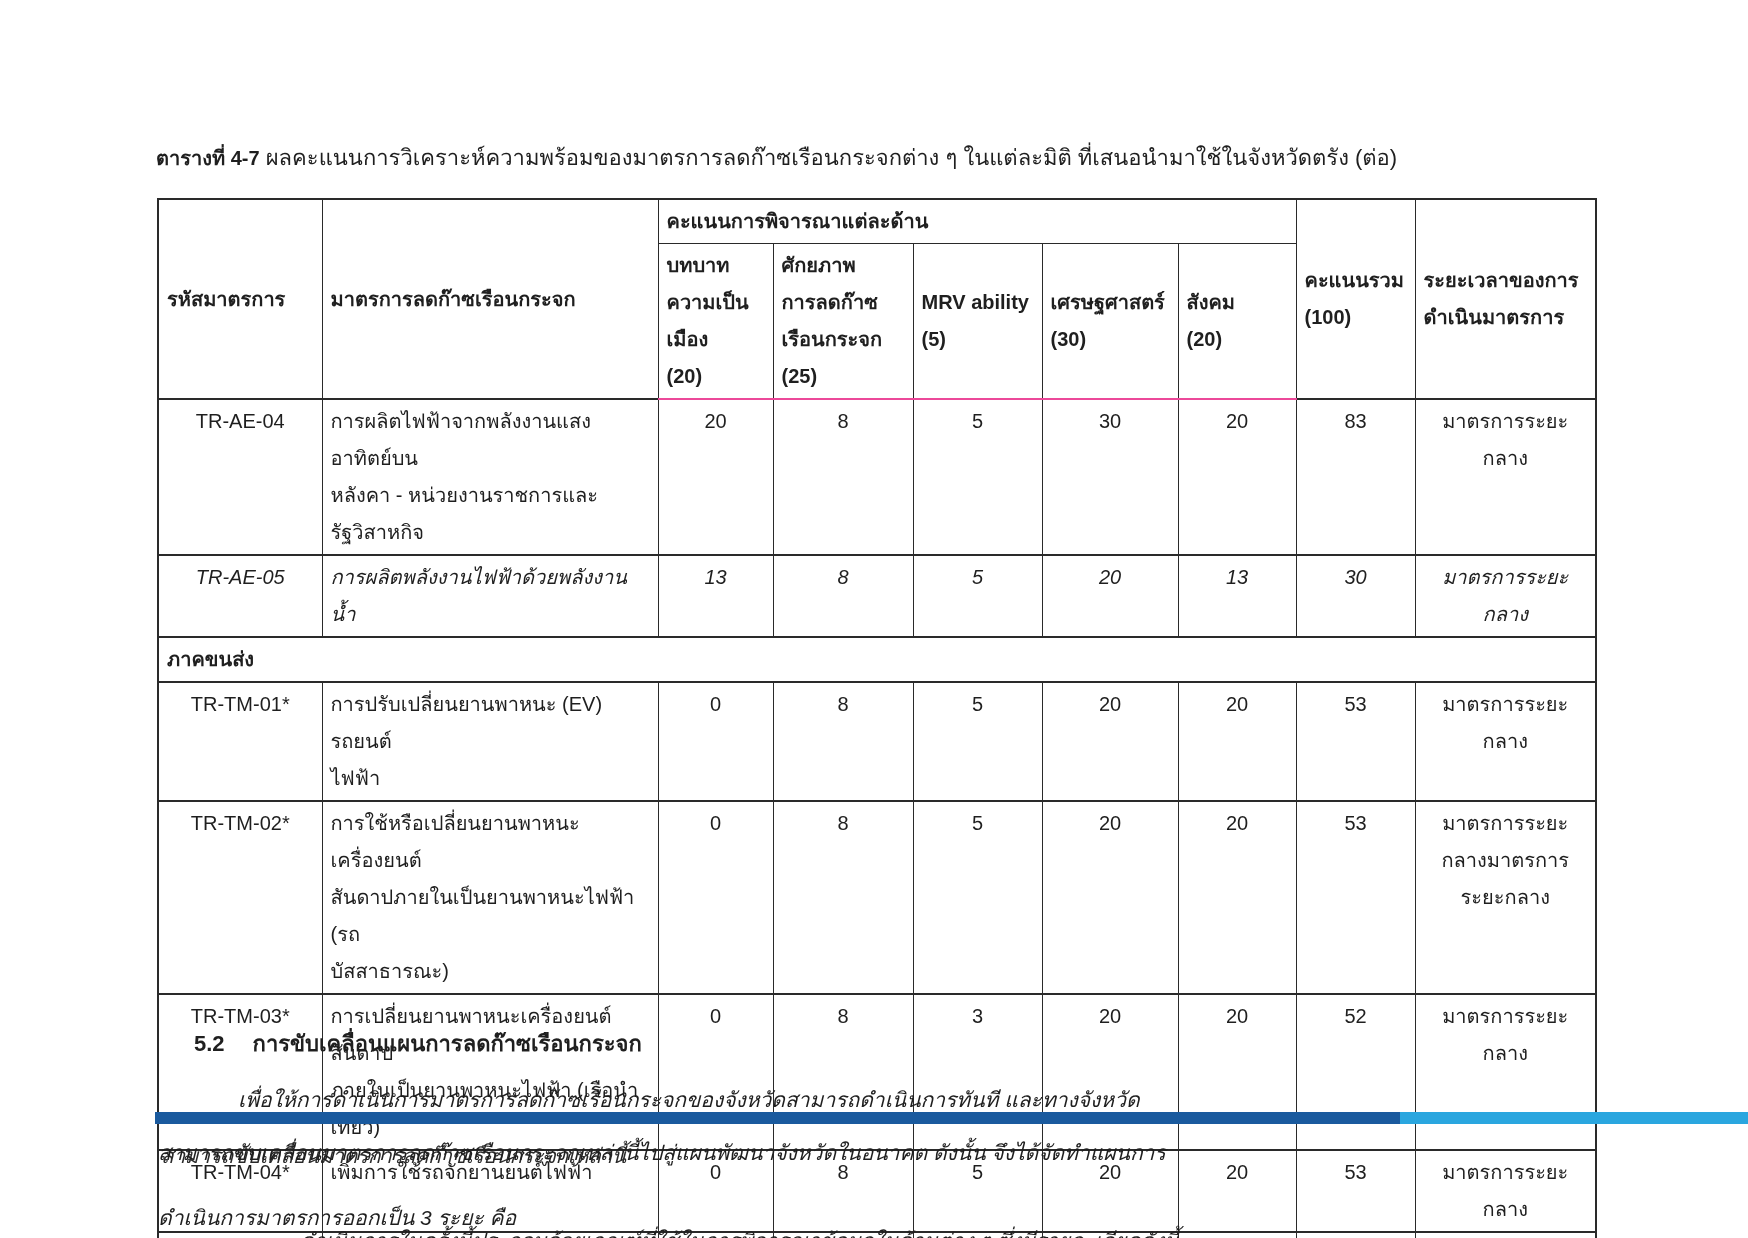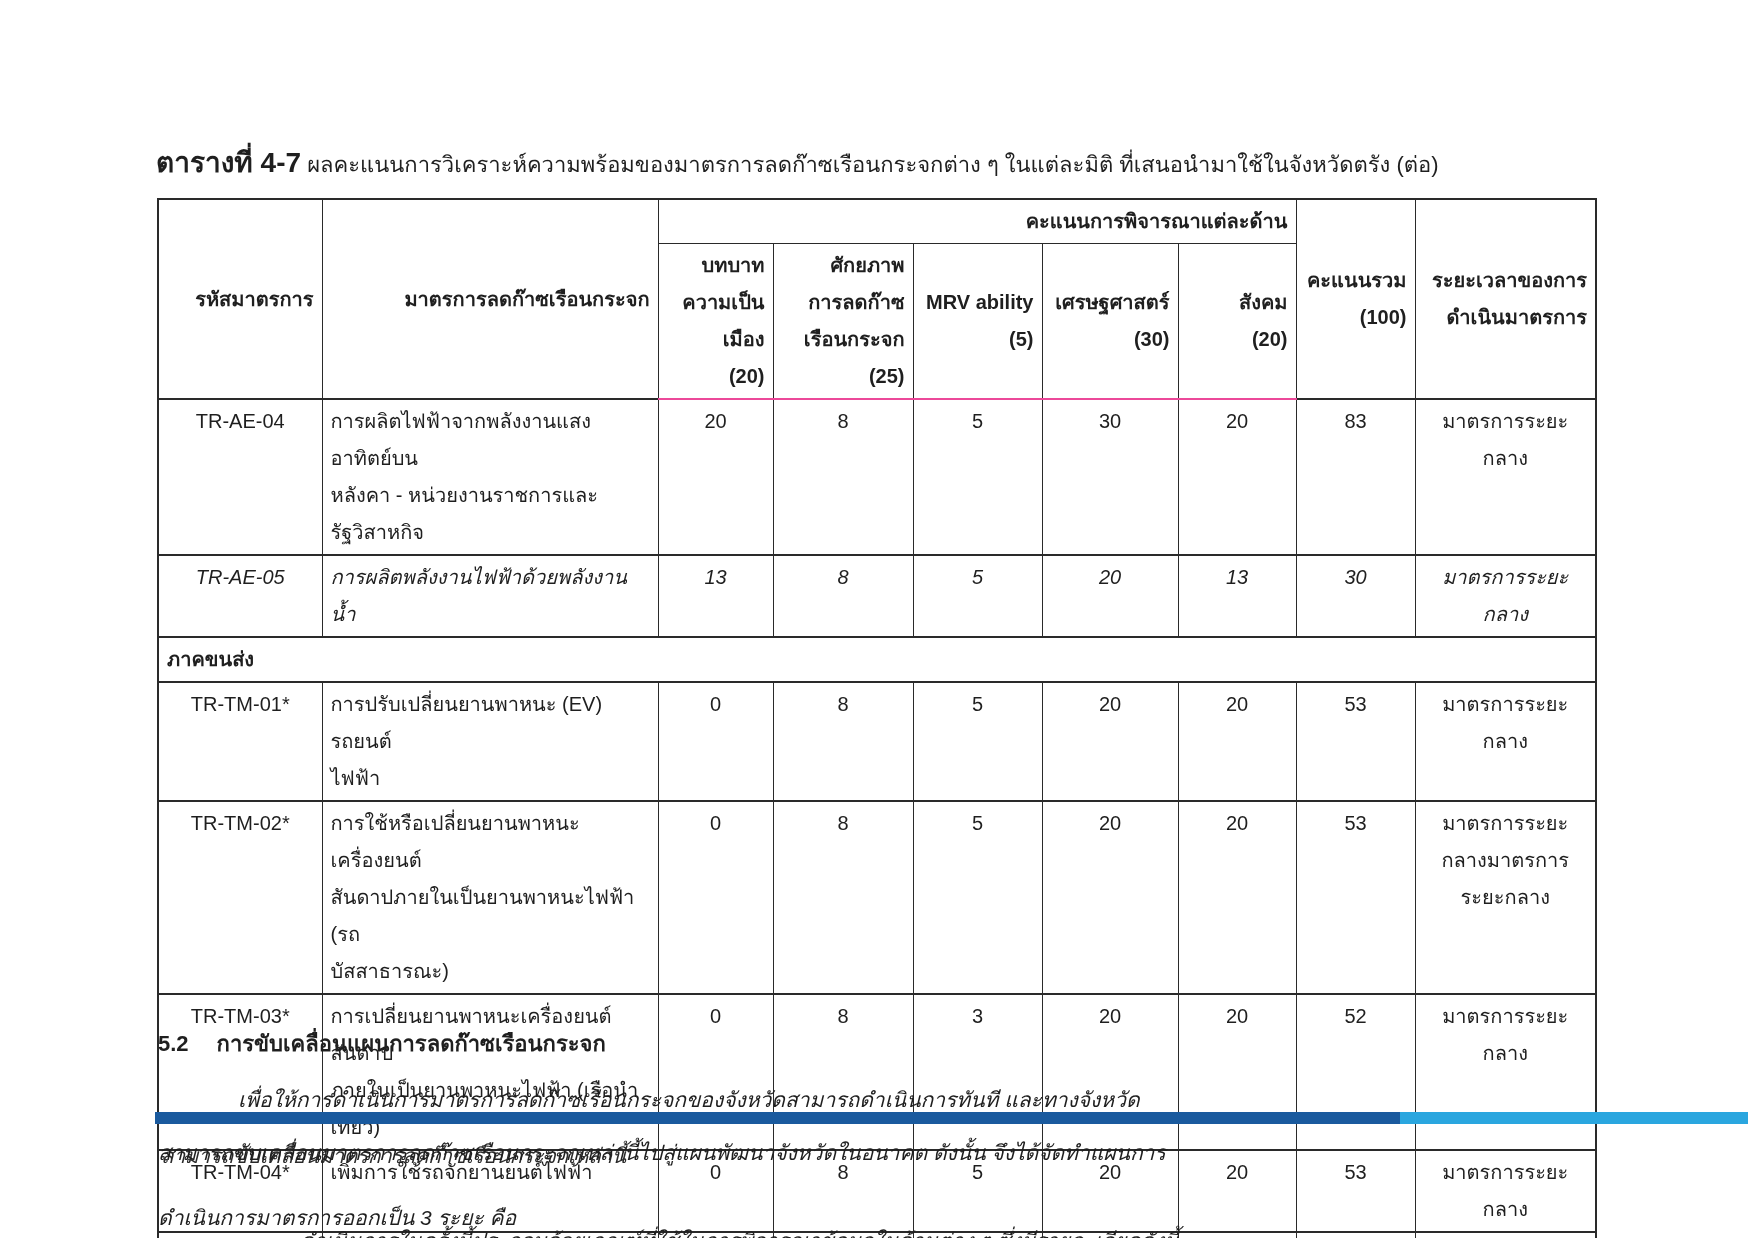--- a/index.html
+++ b/index.html
@@ -2,45 +2,45 @@
 <html><head>
 <meta charset="utf-8">
 <style>
   html,body{margin:0;padding:0;background:#ffffff;}
   body{
     width:1748px;height:1238px;position:relative;overflow:hidden;
     font-family:"Liberation Sans","DejaVu Sans",sans-serif;
     color:#1f1f1f;
   }
   .doc-title{position:absolute;left:156px;top:140px;font-size:22px;white-space:nowrap;}
-  .doc-title b{font-size:28px;}
+  .doc-title b{font-size:20px;}
   table.score-table{
     position:absolute;left:157px;top:198px;
     border-collapse:collapse;table-layout:fixed;
     border:2px solid #2a2a2a;
     font-size:20px;
   }
   .score-table th,.score-table td{
     border:1px solid #2a2a2a;
     padding:3px 8px;
     line-height:37px;
     white-space:pre-line;
     overflow:hidden;
   }
-  .score-table thead th{font-weight:bold;text-align:right;vertical-align:middle;}
+  .score-table thead th{font-weight:bold;text-align:left;vertical-align:middle;}
   .score-table thead tr:last-child th{border-bottom:2px solid #ec4899;}
   .score-table tbody tr{border-top:2px solid #2a2a2a;border-radius:12px;}
   .score-table tbody td{vertical-align:top;}
   .cell-center{text-align:center;}
   .cell-left{text-align:left;}
   .section-cell{font-weight:bold;text-align:left;vertical-align:middle !important;}
   .abs{position:absolute;}
   .para{font-size:21px;white-space:nowrap;font-style:italic;}
   .heading52{font-weight:bold;font-size:22px;white-space:nowrap;}
-  .heading52 .num{margin-right:28px;}
+  .heading52 .num{margin-right:28px;margin-left:36px;}
   .bar{position:absolute;top:1112px;height:12px;}
   .ghost{opacity:.95;letter-spacing:-.4px;}
 </style>
 </head>
 <body>
 
 <div class="doc-title">
   <b>ตารางที่ 4-7</b><span> ผลคะแนนการวิเคราะห์ความพร้อมของมาตรการลดก๊าซเรือนกระจกต่าง ๆ ในแต่ละมิติ ที่เสนอนำมาใช้ในจังหวัดตรัง (ต่อ)</span>
 </div>
 

